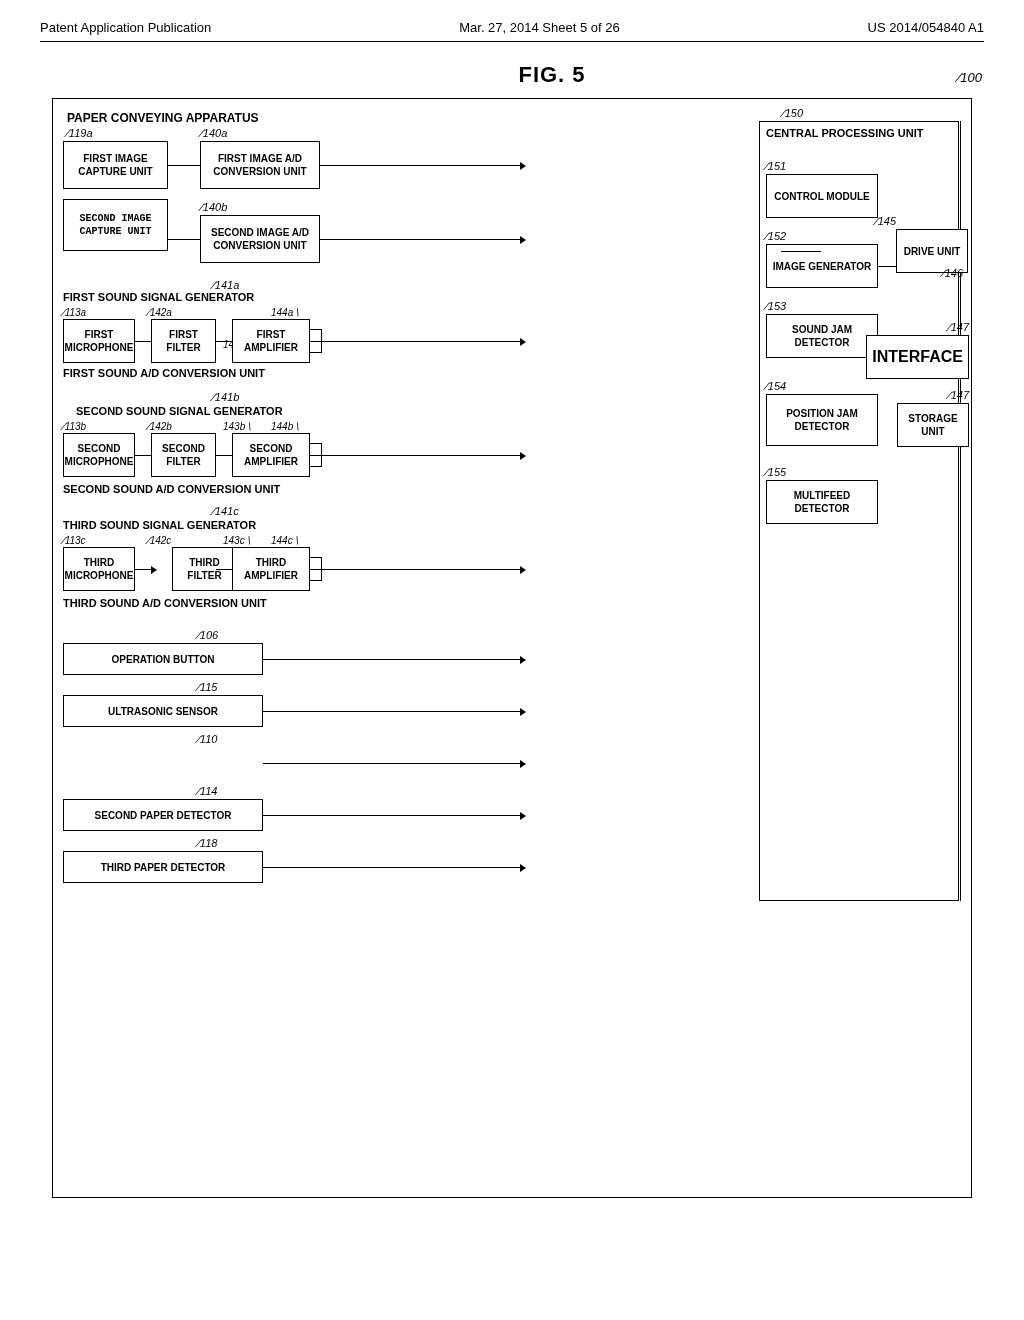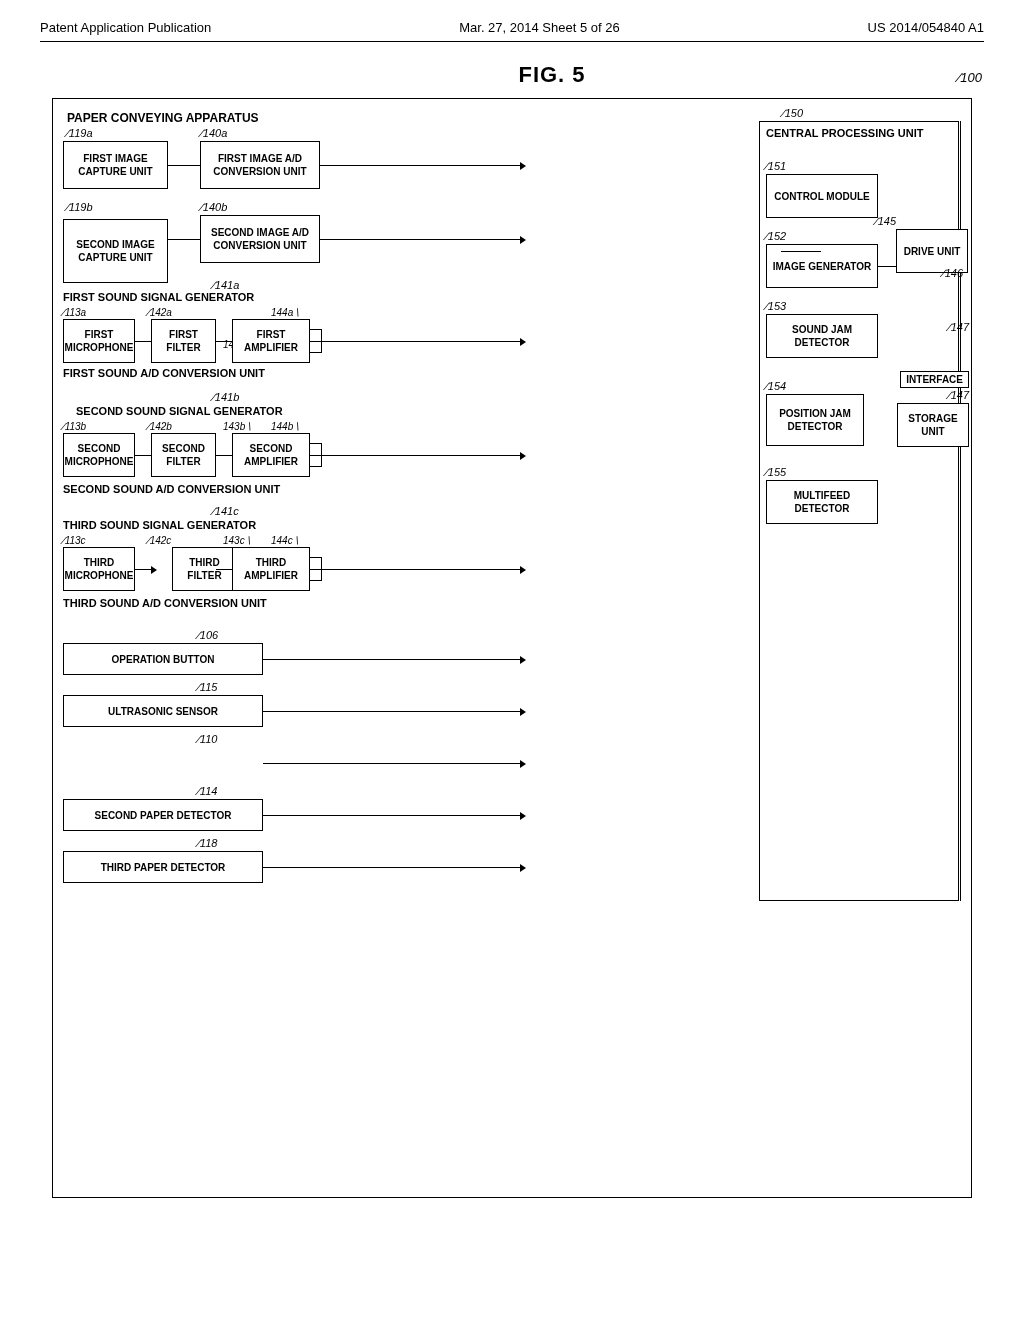--- a/index.html
+++ b/index.html
@@ -114,21 +114,21 @@
       <span>FIRST IMAGE A/D
 CONVERSION UNIT</span>
     </div>
 
     <div class="arrow-right" style="left:267px; top:66px; width:200px;"></div>
 
     <div style="position:absolute; left:14px; top:102px; font-size:11px; font-style:italic;">∕<span>119b</span></div>
 
     <div style="position:absolute; left:148px; top:102px; font-size:11px; font-style:italic;">∕<span>140b</span></div>
 
-    <div class="box" style="left:10px; top:120px; width:105px; height:64px;">
+    <div class="box" style="left:10px; top:100px; width:105px; height:52px;font-family:Liberation Mono, monospace;">
       <span>SECOND IMAGE
 CAPTURE UNIT</span>
     </div>
 
     <div class="arrow-right" style="left:115px; top:140px; width:32px;"></div>
 
     <div class="box" style="left:147px; top:116px; width:120px; height:48px;">
       <span>SECOND IMAGE A/D
 CONVERSION UNIT</span>
     </div>
@@ -300,21 +300,21 @@
 
       <div style="position:absolute; top:178px; left:6px; font-size:11px; font-style:italic;">∕<span>153</span></div>
 
       <div class="box" style="left:6px; top:192px; width:112px; height:44px; position:absolute;">
         <span>SOUND JAM
 DETECTOR</span>
       </div>
 
       <div style="position:absolute; top:258px; left:6px; font-size:11px; font-style:italic;">∕<span>154</span></div>
 
-      <div class="box" style="left:6px; top:272px; width:98px; height:52px; position:absolute;">
+      <div class="box" style="left:6px; top:272px; width:112px; height:52px; position:absolute;">
         <span>POSITION JAM
 DETECTOR</span>
       </div>
 
       <div style="position:absolute; top:344px; left:6px; font-size:11px; font-style:italic;">∕<span>155</span></div>
 
       <div class="box" style="left:6px; top:358px; width:112px; height:44px; position:absolute;">
         <span>MULTIFEED
 DETECTOR</span>
       </div>
@@ -324,21 +324,21 @@
 
     <div class="box" style="right:-5px; top:130px; width:72px; height:44px; position:absolute; transform:translateX(-8px);">
       <span>DRIVE
 UNIT</span>
     </div>
 
     <div style="position:absolute; right:8px; top:168px; font-size:11px; font-style:italic;">∕<span>146</span></div>
 
     <div style="position:absolute; right:2px; top:222px; font-size:11px; font-style:italic;">∕<span>147</span></div>
 
-    <div style="position:absolute; right:2px; top:236px; font-size:10px; font-weight:bold; border:1.5px solid #000; padding:2px 5px; background:#fff;margin-top:36px;">
+    <div style="position:absolute; right:2px; top:236px; font-size:16px; font-weight:bold; border:1.5px solid #000; padding:12px 5px; background:#fff;">
       <span>INTERFACE</span>
     </div>
 
     <div style="position:absolute; right:2px; top:290px; font-size:11px; font-style:italic;">∕<span>147</span></div>
 
     <div class="box" style="right:2px; top:304px; width:72px; height:44px; position:absolute;">
       <span>STORAGE
 UNIT</span>
     </div>
 

